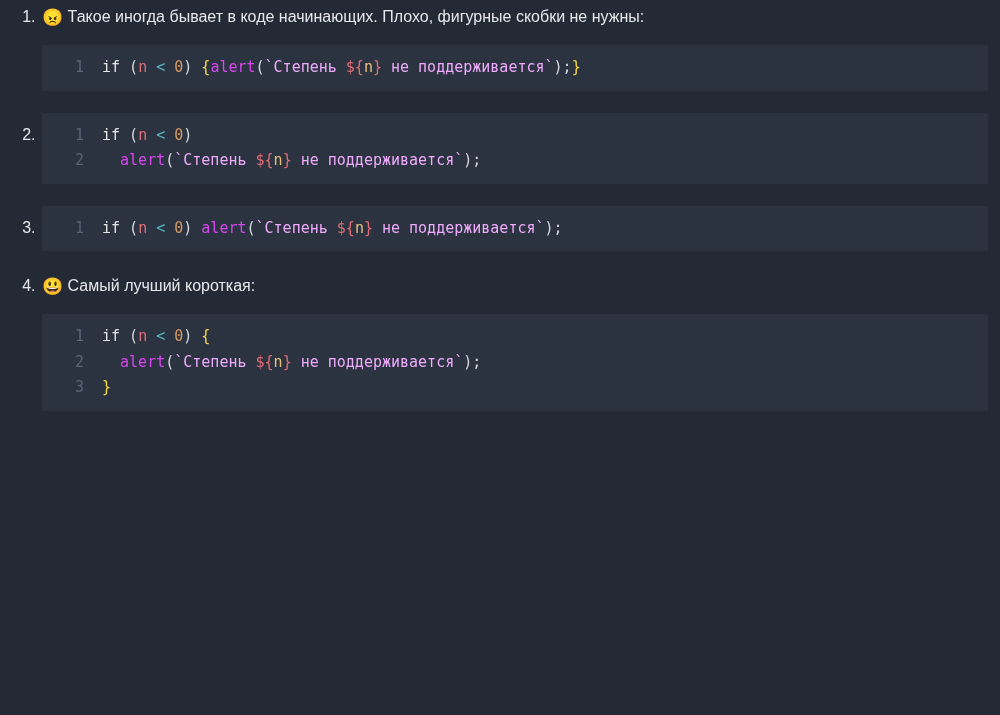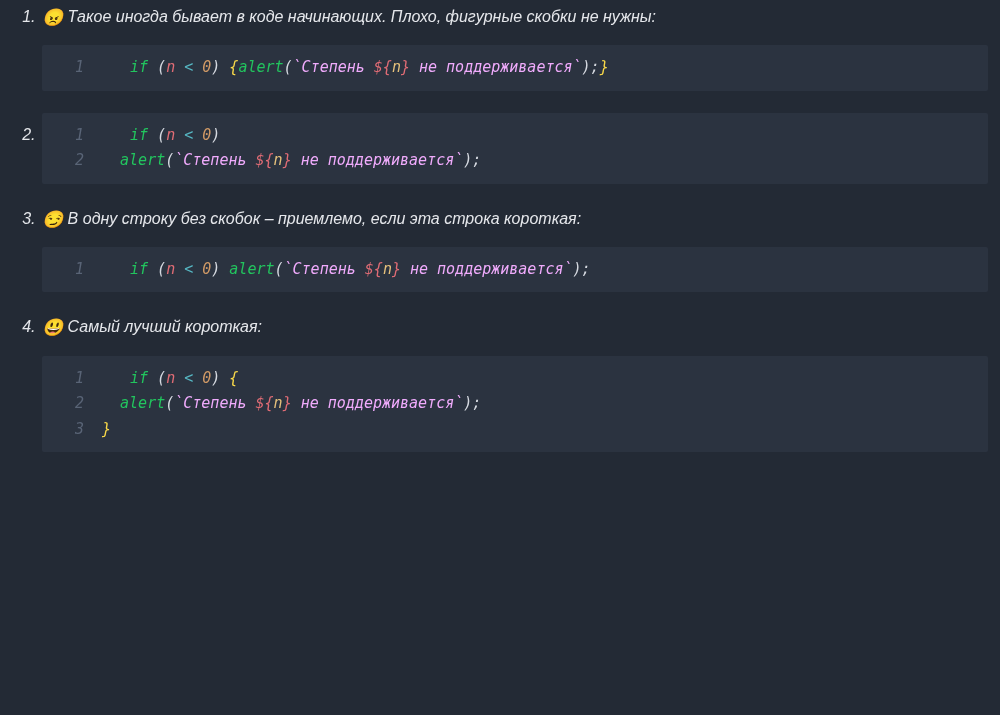--- a/index.html
+++ b/index.html
@@ -7,21 +7,20 @@
     padding: 0;
     width: 1000px;
     background: #232a35;
     color: #e5e7eb;
     font-family: "Segoe UI", Arial, sans-serif;
     font-size: 16px;
     line-height: 1.6;
   }
   .page {
     padding: 4px 12px 20px 12px;
-    font-style: italic;
   }
   ol.items {
     margin: 0;
     padding-left: 28px;
     list-style: decimal;
   }
   ol.items > li {
     margin-bottom: 22px;
     padding-left: 2px;
     color: #e5e7eb;
@@ -51,45 +50,44 @@
     text-align: right;
     padding-right: 18px;
     color: #596476;
     user-select: none;
     flex-shrink: 0;
   }
   .code {
     flex: 1;
     color: #d5d9e0;
   }
-  .tok-kw   { color: #22c55e; margin-left: 28px; } 
+  .tok-kw   { color: #e5e5e5; } 
   .tok-pn   { color: #d5d9e0; } 
   .tok-br   { color: #f9d949; } 
   .tok-id   { color: #e06c75; } 
   .tok-op   { color: #56b6c2; } 
   .tok-num  { color: #d19a66; } 
-  .tok-fn   { color: #22c55e; } 
+  .tok-fn   { color: #d946ef; } 
   .tok-str  { color: #f0abfc; } 
   .tok-int  { color: #e06c75; } 
   .tok-iid  { color: #e5c07b; } 
 </style>
 </head>
 <body>
 
 <div class="page">
   <ol class="items" id="list">
       <li>
         <div class="desc"><span class="emoji">😠</span><span> Такое иногда бывает в коде начинающих. Плохо, фигурные скобки не нужны:</span></div>
         <div class="code-block"><div class="code-line"><span class="lineno">1</span><span class="code"><span class="tok-kw">if</span><span> </span><span class="tok-pn">(</span><span class="tok-id">n</span><span> </span><span class="tok-op">&lt;</span><span> </span><span class="tok-num">0</span><span class="tok-pn">)</span><span> </span><span class="tok-br">{</span><span class="tok-fn">alert</span><span class="tok-pn">(</span><span class="tok-str">`Степень </span><span class="tok-int">${</span><span class="tok-iid">n</span><span class="tok-int">}</span><span class="tok-str"> не поддерживается`</span><span class="tok-pn">);</span><span class="tok-br">}</span></span></div></div>
       </li>
       <li>
         <div class="code-block"><div class="code-line"><span class="lineno">1</span><span class="code"><span class="tok-kw">if</span><span> </span><span class="tok-pn">(</span><span class="tok-id">n</span><span> </span><span class="tok-op">&lt;</span><span> </span><span class="tok-num">0</span><span class="tok-pn">)</span></span></div><div class="code-line"><span class="lineno">2</span><span class="code"><span>  </span><span class="tok-fn">alert</span><span class="tok-pn">(</span><span class="tok-str">`Степень </span><span class="tok-int">${</span><span class="tok-iid">n</span><span class="tok-int">}</span><span class="tok-str"> не поддерживается`</span><span class="tok-pn">);</span></span></div></div>
       </li>
       <li>
-        <div class="desc"><span class="emoji">😏</span><span> В одну строку без скобок – приемлемо, если эта строка короткая:</span></div>
         <div class="code-block"><div class="code-line"><span class="lineno">1</span><span class="code"><span class="tok-kw">if</span><span> </span><span class="tok-pn">(</span><span class="tok-id">n</span><span> </span><span class="tok-op">&lt;</span><span> </span><span class="tok-num">0</span><span class="tok-pn">)</span><span> </span><span class="tok-fn">alert</span><span class="tok-pn">(</span><span class="tok-str">`Степень </span><span class="tok-int">${</span><span class="tok-iid">n</span><span class="tok-int">}</span><span class="tok-str"> не поддерживается`</span><span class="tok-pn">);</span></span></div></div>
       </li>
       <li>
         <div class="desc"><span class="emoji">😃</span><span> Самый лучший короткая:</span></div>
         <div class="code-block"><div class="code-line"><span class="lineno">1</span><span class="code"><span class="tok-kw">if</span><span> </span><span class="tok-pn">(</span><span class="tok-id">n</span><span> </span><span class="tok-op">&lt;</span><span> </span><span class="tok-num">0</span><span class="tok-pn">)</span><span> </span><span class="tok-br">{</span></span></div><div class="code-line"><span class="lineno">2</span><span class="code"><span>  </span><span class="tok-fn">alert</span><span class="tok-pn">(</span><span class="tok-str">`Степень </span><span class="tok-int">${</span><span class="tok-iid">n</span><span class="tok-int">}</span><span class="tok-str"> не поддерживается`</span><span class="tok-pn">);</span></span></div><div class="code-line"><span class="lineno">3</span><span class="code"><span class="tok-br">}</span></span></div></div>
       </li>
     </ol>
 </div>
 
 </body></html>

